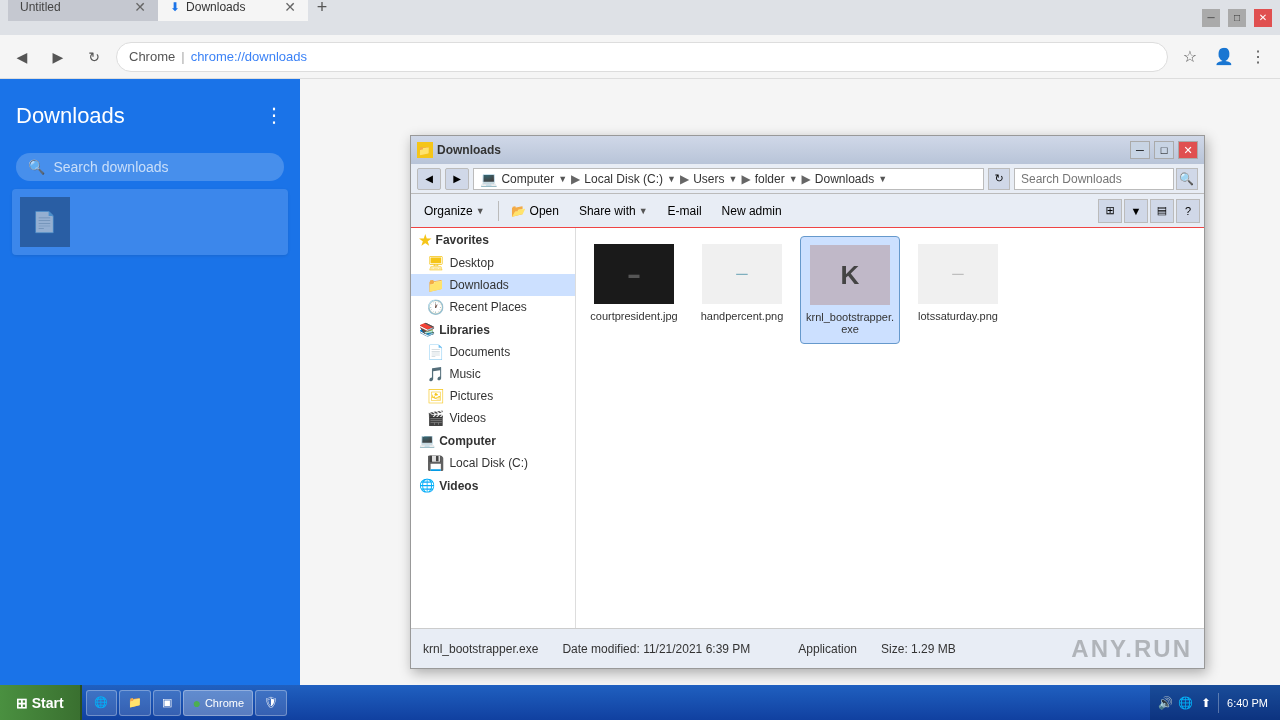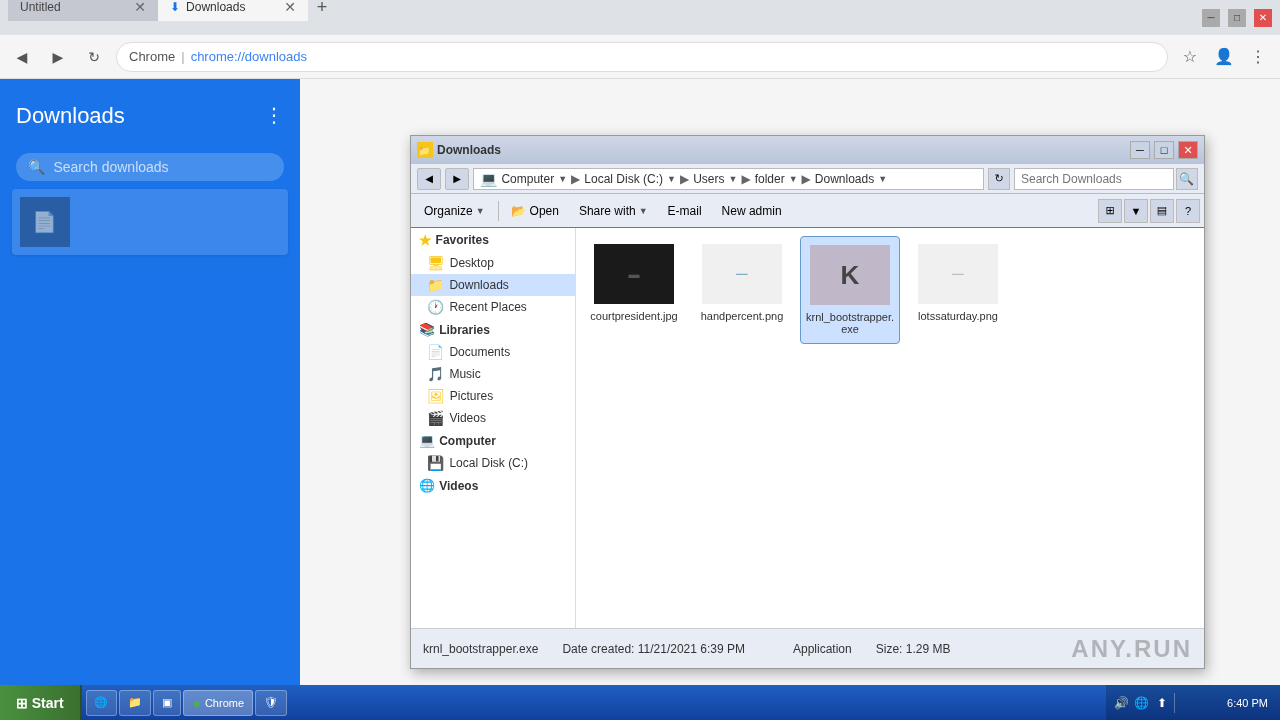--- a/index.html
+++ b/index.html
@@ -452,21 +452,20 @@
       background: rgba(0,0,0,0.2);
     }
     .tray-icon {
       width: 16px; height: 16px;
       display: flex; align-items: center; justify-content: center;
       font-size: 12px; color: white; cursor: pointer;
     }
     .tray-time {
       font-size: 11px; color: white;
       padding: 0 4px;
-      margin-left: 44px;
     }
     .tray-sep { width: 1px; height: 20px; background: rgba(255,255,255,0.3); }
 
     
     .dropdown-arrow { font-size: 9px; color: #555; }
   </style>
 </head>
 <body>
 
 <div class="browser-titlebar">
@@ -681,21 +680,21 @@
           </div>
         </div>
         <span class="file-name">lotssaturday.png</span>
       </div>
     </div>
   </div>
 
   <div class="explorer-statusbar">
     <span>krnl_bootstrapper.exe</span>
     <span>
-      <span>Date created:</span>
+      <span>Date modified:</span>
       <span>11/21/2021 6:39 PM</span>
     </span>
     <br>
     <span>Application</span>
     <span>
       <span>Size:</span>
       <span>1.29 MB</span>
     </span>
     <div class="status-watermark">ANY.RUN</div>
   </div>

